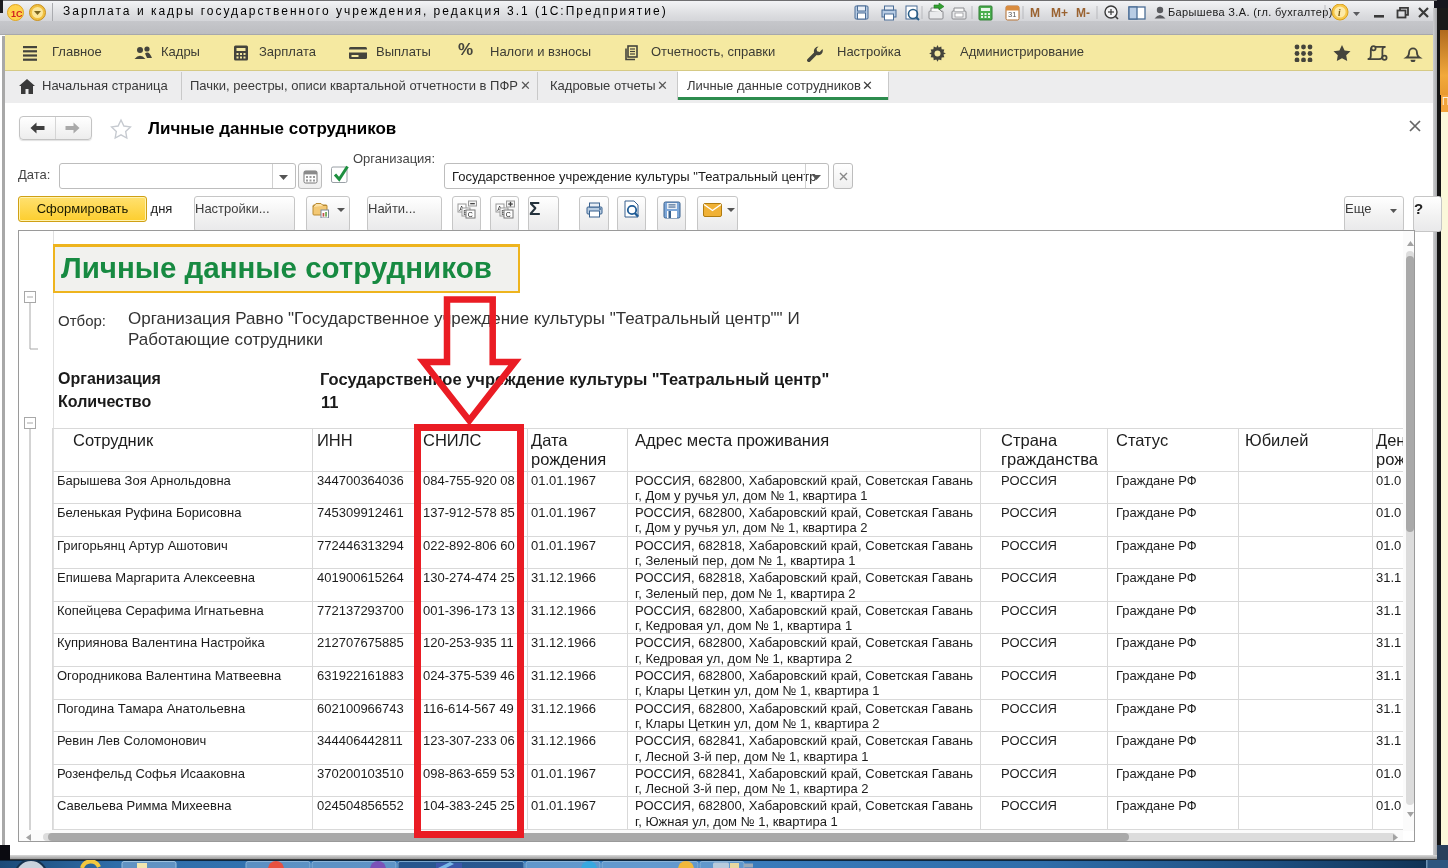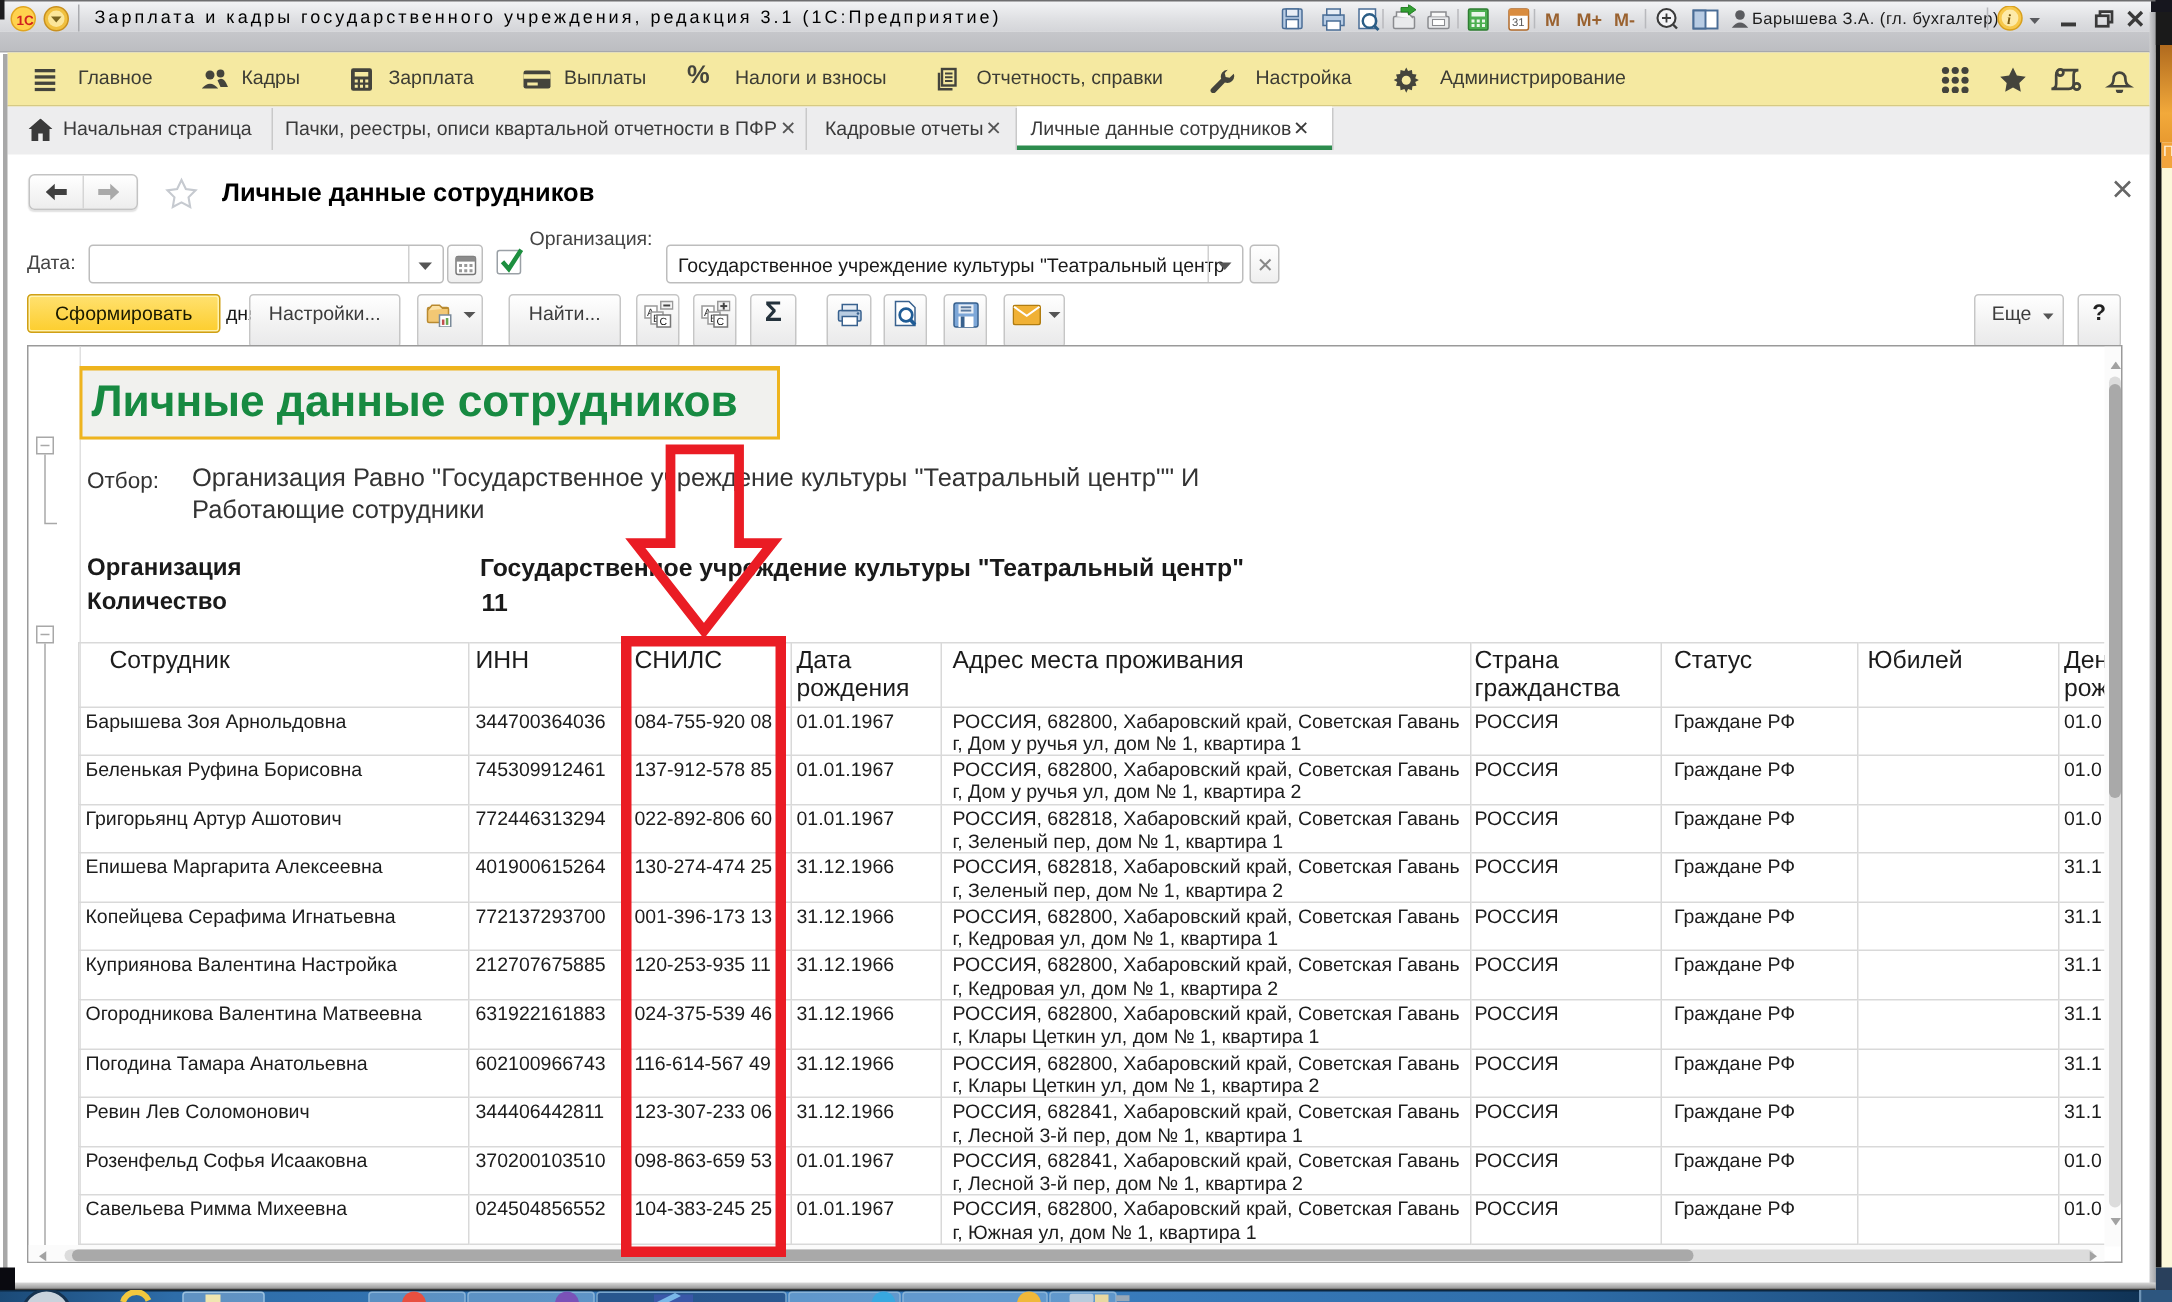--- a/index.html
+++ b/index.html
@@ -25,36 +25,36 @@
 
 .tab { top:71px; height:32px; font-size:13px; color:#3a3a3a; }
 .tabdiv { top:72px; width:1px; height:28px; background:#c9c9c9; }
 
 
 .h1title { font-size:17px; font-weight:bold; color:#000; }
 
 
 .btn { position:absolute; top:196px; height:36px; border:1px solid #c6c6c6; border-radius:3px;
   background:linear-gradient(#ffffff, #f1f1f1 60%, #e9e9ea); font-size:13px; color:#3c3c3c;
-  text-align:center; }
+  text-align:left;margin-left:28px; }
 .field { position:absolute; border:1px solid #bdbdbd; border-radius:3px; background:#fff; }
 
 
 #report { left:18px; top:230px; width:1397px; height:612px; border:1px solid #9a9a9a; background:#fff; overflow:hidden; }
 
 table.rep { border-collapse:collapse; table-layout:fixed; font-size:13px; color:#1c1c1c; }
 table.rep tr.hdr td { font-size:16.5px; line-height:19px; padding-top:2px; }
 table.rep td { border:1px solid #d9d9d9; vertical-align:top; padding:1px 0 0 4px; line-height:15.3px;
   overflow:hidden; white-space:nowrap; }
 table.rep td.c0 { padding-left:4px; }
 table.rep td.c1 { padding-left:4px; }
 table.rep td.c2 { padding-left:7px; }
 table.rep td.c3 { padding-left:3px; }
 table.rep td.c4 { padding-left:7px; }
-table.rep td.c5 { padding-left:2px; }
+table.rep td.c5 { padding-left:20px; }
 table.rep td.c6 { padding-left:8px; }
 table.rep td.c7 { padding-left:6px; }
 table.rep td.c8 { padding-left:3px; }
 </style>
 </head>
 <body>
 <div id="root">
   <div class="abs" id="titlebar"></div>
   <div class="abs" id="band"></div>
   <div class="abs" id="menubar"></div>

